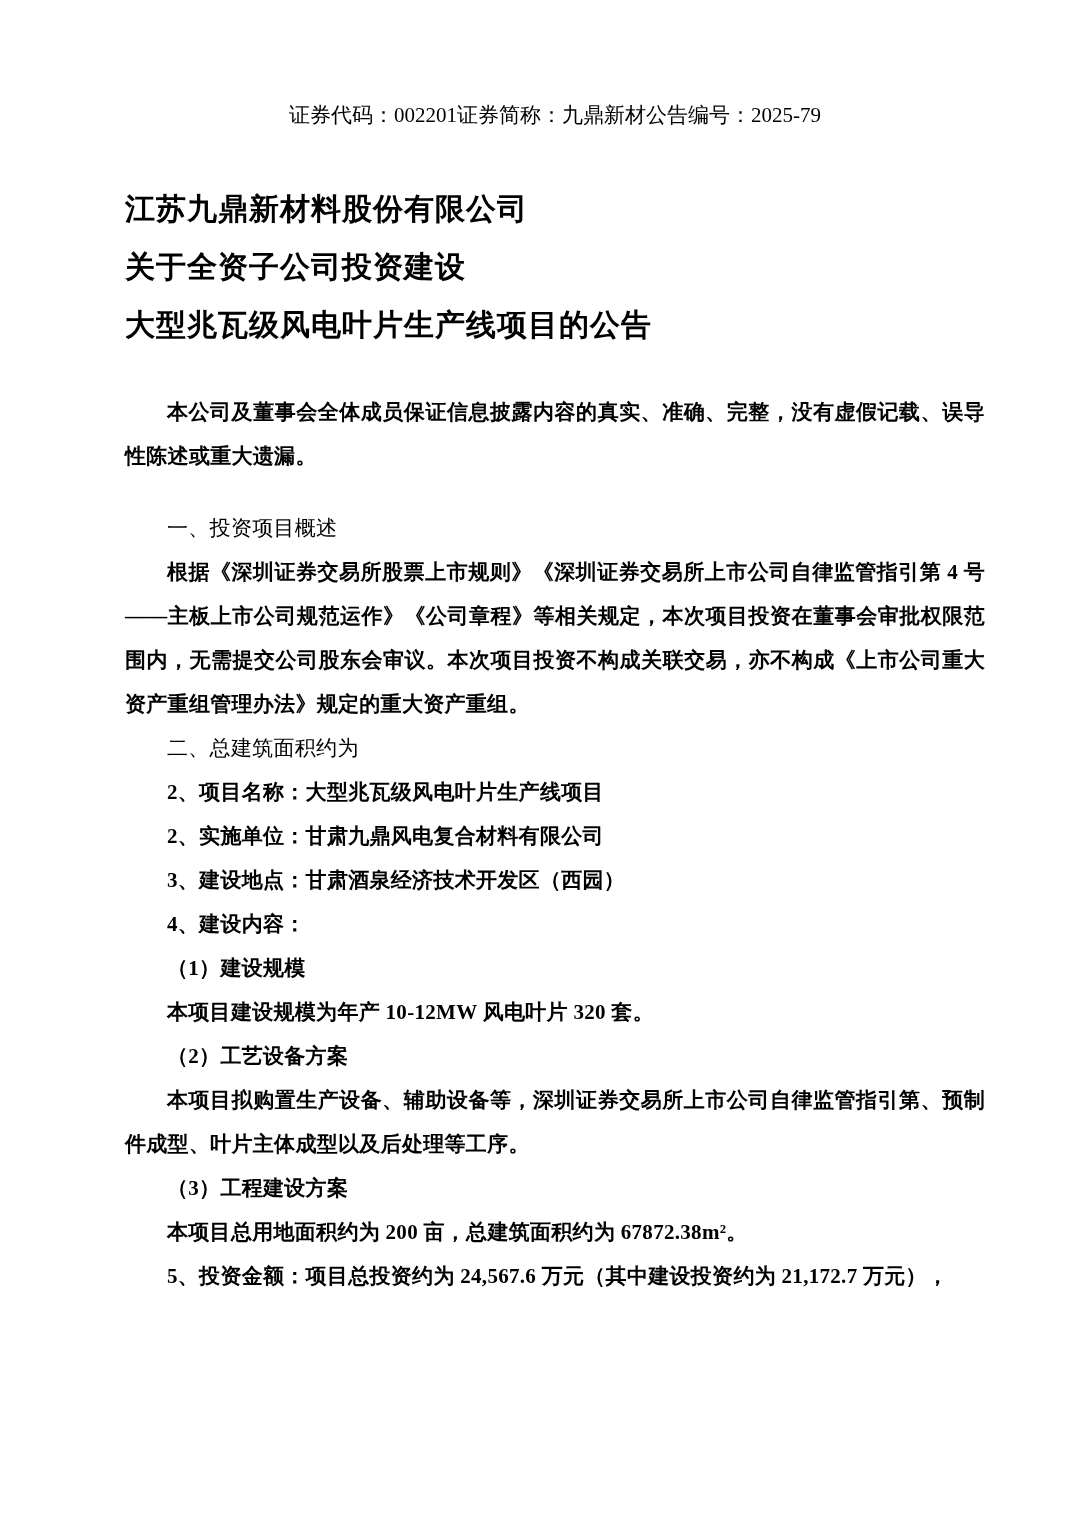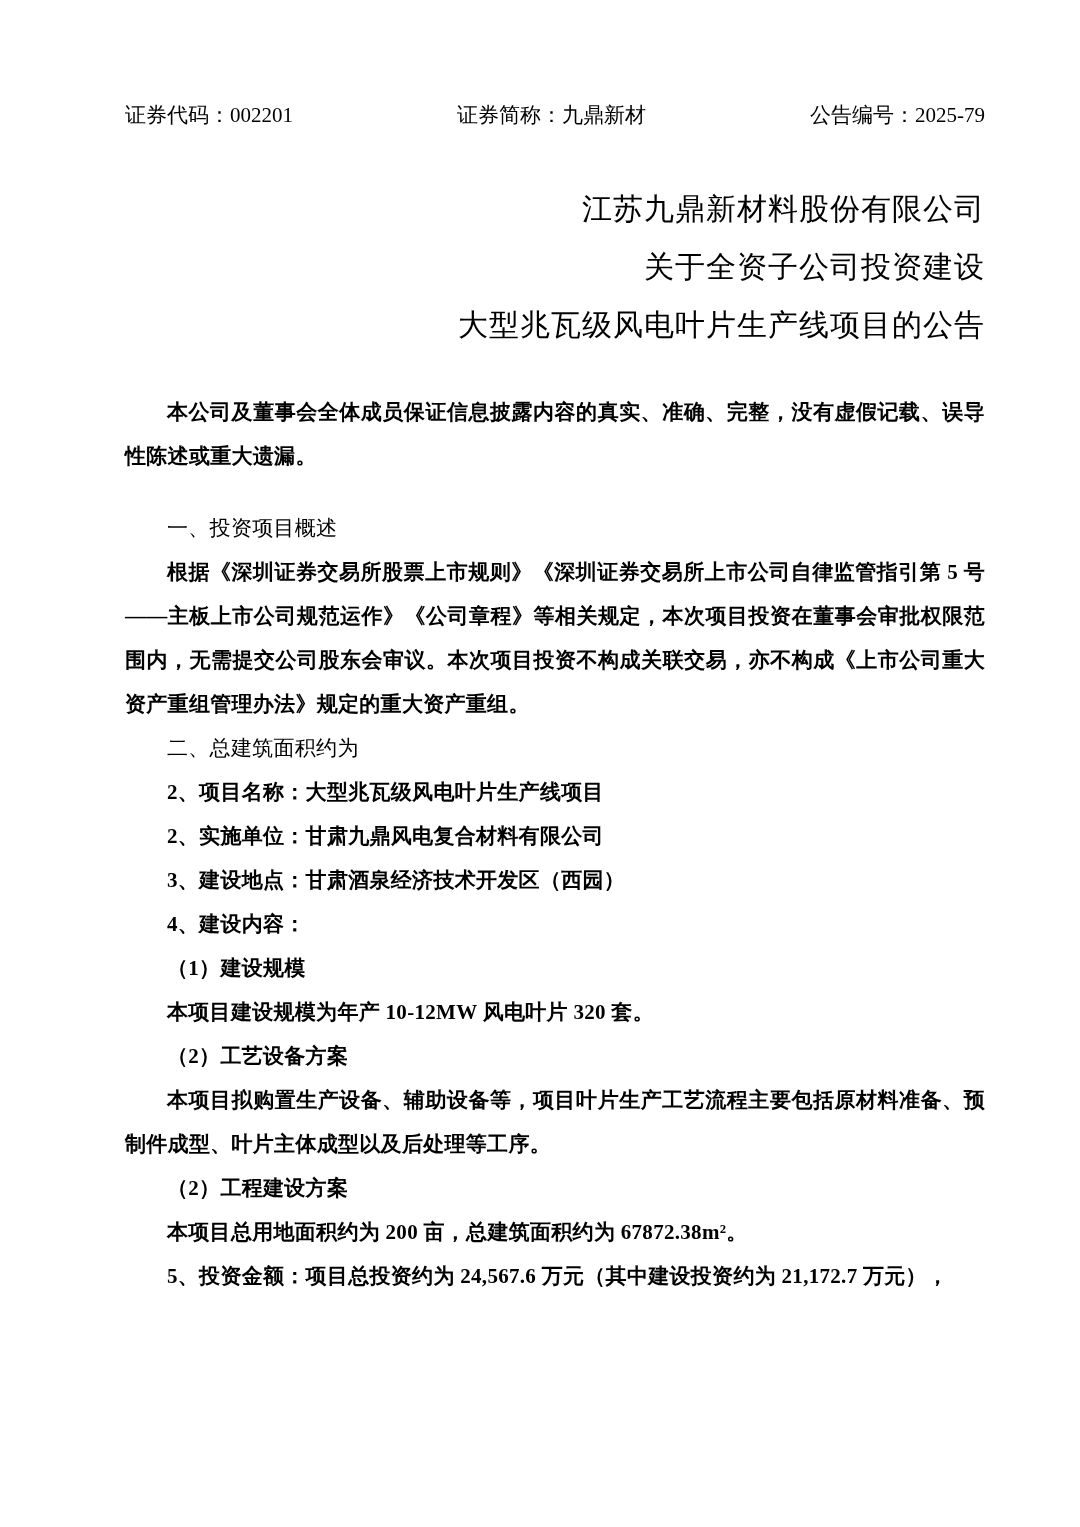--- a/index.html
+++ b/index.html
@@ -11,30 +11,30 @@
     color: #000000;
   }
   .page {
     width: 1080px;
     min-height: 1527px;
     background: #ffffff;
     padding: 100px 95px 60px 125px;
   }
   .doc-header {
     display: flex;
-    justify-content: space-between;
+    justify-content: center;
     align-items: baseline;
     font-size: 21px;
     line-height: 30px;
     margin-bottom: 50px;
   }
   .doc-title {
     font-size: 30px;
-    font-weight: normal;
-    text-align: right;
+    font-weight: bold;
+    text-align: left;
     line-height: 58px;
     letter-spacing: 1px;
     margin-bottom: 36px;
   }
   .title-line { display: block; }
   .para {
     font-size: 21px;
     line-height: 44px;
     text-align: justify;
     text-indent: 2em;
@@ -57,28 +57,28 @@
 
   <h1 class="doc-title">
     <span class="title-line">江苏九鼎新材料股份有限公司</span>
     <span class="title-line">关于全资子公司投资建设</span>
     <span class="title-line">大型兆瓦级风电叶片生产线项目的公告</span>
   </h1>
 
   <p class="para disclaimer">本公司及董事会全体成员保证信息披露内容的真实、准确、完整，没有虚假记载、误导性陈述或重大遗漏。</p>
 
   <p class="para heading">一、投资项目概述</p>
-  <p class="para">根据《深圳证券交易所股票上市规则》《深圳证券交易所上市公司自律监管指引第 5 号——主板上市公司规范运作》《公司章程》等相关规定，本次项目投资在董事会审批权限范围内，无需提交公司股东会审议。本次项目投资不构成关联交易，亦不构成《上市公司重大资产重组管理办法》规定的重大资产重组。</p>
+  <p class="para">根据《深圳证券交易所股票上市规则》《深圳证券交易所上市公司自律监管指引第 4 号——主板上市公司规范运作》《公司章程》等相关规定，本次项目投资在董事会审批权限范围内，无需提交公司股东会审议。本次项目投资不构成关联交易，亦不构成《上市公司重大资产重组管理办法》规定的重大资产重组。</p>
 
   <p class="para heading">二、总建筑面积约为</p>
   <p class="para">2、项目名称：大型兆瓦级风电叶片生产线项目</p>
   <p class="para">2、实施单位：甘肃九鼎风电复合材料有限公司</p>
   <p class="para">3、建设地点：甘肃酒泉经济技术开发区（西园）</p>
   <p class="para">4、建设内容：</p>
   <p class="para">（1）建设规模</p>
   <p class="para">本项目建设规模为年产 10-12MW 风电叶片 320 套。</p>
   <p class="para">（2）工艺设备方案</p>
-  <p class="para">本项目拟购置生产设备、辅助设备等，项目叶片生产工艺流程主要包括原材料准备、预制件成型、叶片主体成型以及后处理等工序。</p>
-  <p class="para">（2）工程建设方案</p>
+  <p class="para">本项目拟购置生产设备、辅助设备等，深圳证券交易所上市公司自律监管指引第、预制件成型、叶片主体成型以及后处理等工序。</p>
+  <p class="para">（3）工程建设方案</p>
   <p class="para">本项目总用地面积约为 200 亩，总建筑面积约为 67872.38m²。</p>
   <p class="para">5、投资金额：项目总投资约为 24,567.6 万元（其中建设投资约为 21,172.7 万元），</p>
 
 </div>
 
 </body></html>

